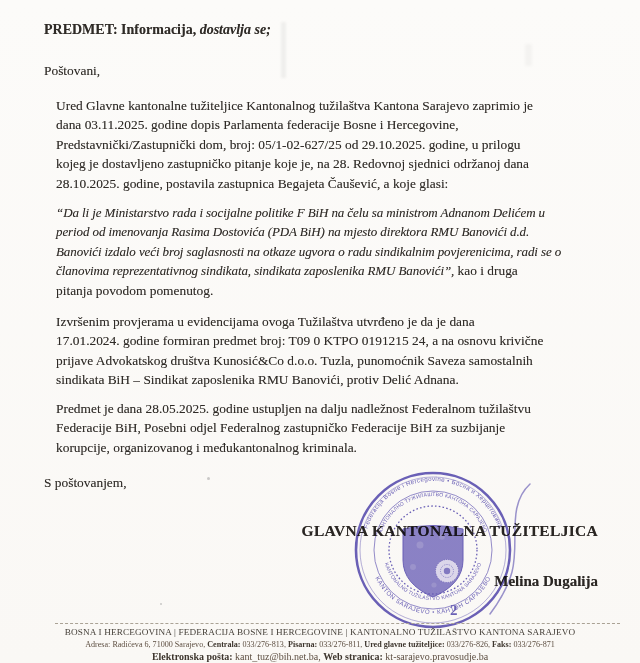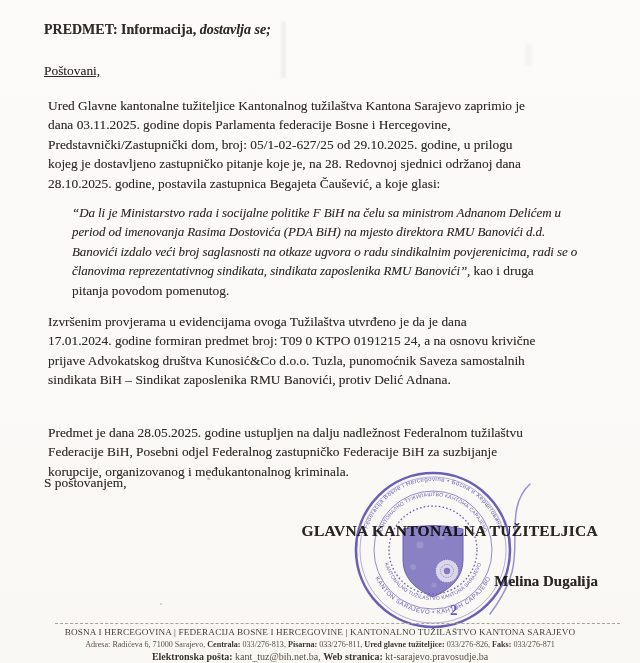--- a/index.html
+++ b/index.html
@@ -3,29 +3,29 @@
 <meta charset="utf-8">
 <style>
   html,body{margin:0;padding:0;}
   body{width:640px;height:663px;overflow:hidden;
        font-family:"Liberation Serif","DejaVu Serif",serif;
        background:linear-gradient(180deg,#fcfbf9 0%,#faf8f5 100%);}
   .sheet{position:relative;width:640px;height:663px;}
   .content{position:absolute;left:44px;top:0;width:552px;height:100%;color:#2f2b27;}
   .line{width:552px;height:19.4px;line-height:19.4px;font-size:13.4px;white-space:nowrap;
         text-shadow:0 0 .5px rgba(47,43,39,.35);}
-  .para{position:absolute;left:4px;}
+  .para{position:absolute;left:12px;}
   .subject{position:absolute;top:22px;left:0;font-size:14px;white-space:nowrap;
            text-shadow:0 0 .5px rgba(47,43,39,.4);}
   .b{font-weight:bold;margin-top:33px;}
   .i{font-style:italic;}
-  .salutation{position:absolute;top:61px;text-decoration:underline;}
+  .salutation{position:absolute;top:61px;}
   .p1{top:96px;}
   .p2{top:203px;}
-  .p2 .line{font-style:italic;font-size:13px;letter-spacing:-.1px;margin-left:24px;}
+  .p2 .line{font-style:italic;font-size:13px;letter-spacing:-.1px;}
   .p2 .reg{font-style:normal;font-size:13.4px;letter-spacing:0;}
   .p3{top:312px;}
   .p4{top:399px;}
   .closing{position:absolute;top:473px;}
   .signature{position:absolute;top:522px;right:42px;width:340px;text-align:right;color:#2a2623;}
   .sig-title{font-weight:bold;font-size:15.5px;letter-spacing:.3px;white-space:nowrap;
              text-shadow:0 0 .5px rgba(42,38,35,.45);}
   .sig-name{font-weight:bold;font-size:15px;margin-top:33px;white-space:nowrap;
             text-shadow:0 0 .5px rgba(42,38,35,.45);}
   .stamp{position:absolute;left:350px;top:467px;width:166px;height:166px;
@@ -80,21 +80,21 @@
     </div>
 
     <div class="para p3">
       <div class="line just" style="word-spacing: 0px;">Izvršenim provjerama u evidencijama ovoga Tužilaštva utvrđeno je da je dana</div>
       <div class="line just" style="word-spacing: 0px;">17.01.2024. godine formiran predmet broj: T09 0 KTPO 0191215 24, a na osnovu krivične</div>
       <div class="line just" style="word-spacing: 0px;">prijave Advokatskog društva Kunosić&amp;Co d.o.o. Tuzla, punomoćnik Saveza samostalnih</div>
       <div class="line">sindikata BiH – Sindikat zaposlenika RMU Banovići, protiv Delić Adnana.</div>
     </div>
 
     <div class="para p4">
-      <div class="line just" style="word-spacing: 0px; margin-top: 24px;">Predmet je dana 28.05.2025. godine ustupljen na dalju nadležnost Federalnom tužilaštvu</div>
+      <div class="line just" style="word-spacing: 0px;">Predmet je dana 28.05.2025. godine ustupljen na dalju nadležnost Federalnom tužilaštvu</div>
       <div class="line just" style="word-spacing: 0px;">Federacije BiH, Posebni odjel Federalnog zastupničko Federacije BiH za suzbijanje</div>
       <div class="line">korupcije, organizovanog i međukantonalnog kriminala.</div>
     </div>
 
     <div class="closing line">S poštovanjem,</div>
   </div>
 
   <div class="signature">
     <div class="sig-title">GLAVNA KANTONALNA TUŽITELJICA</div>
     <div class="sig-name">Melina Dugalija</div>

